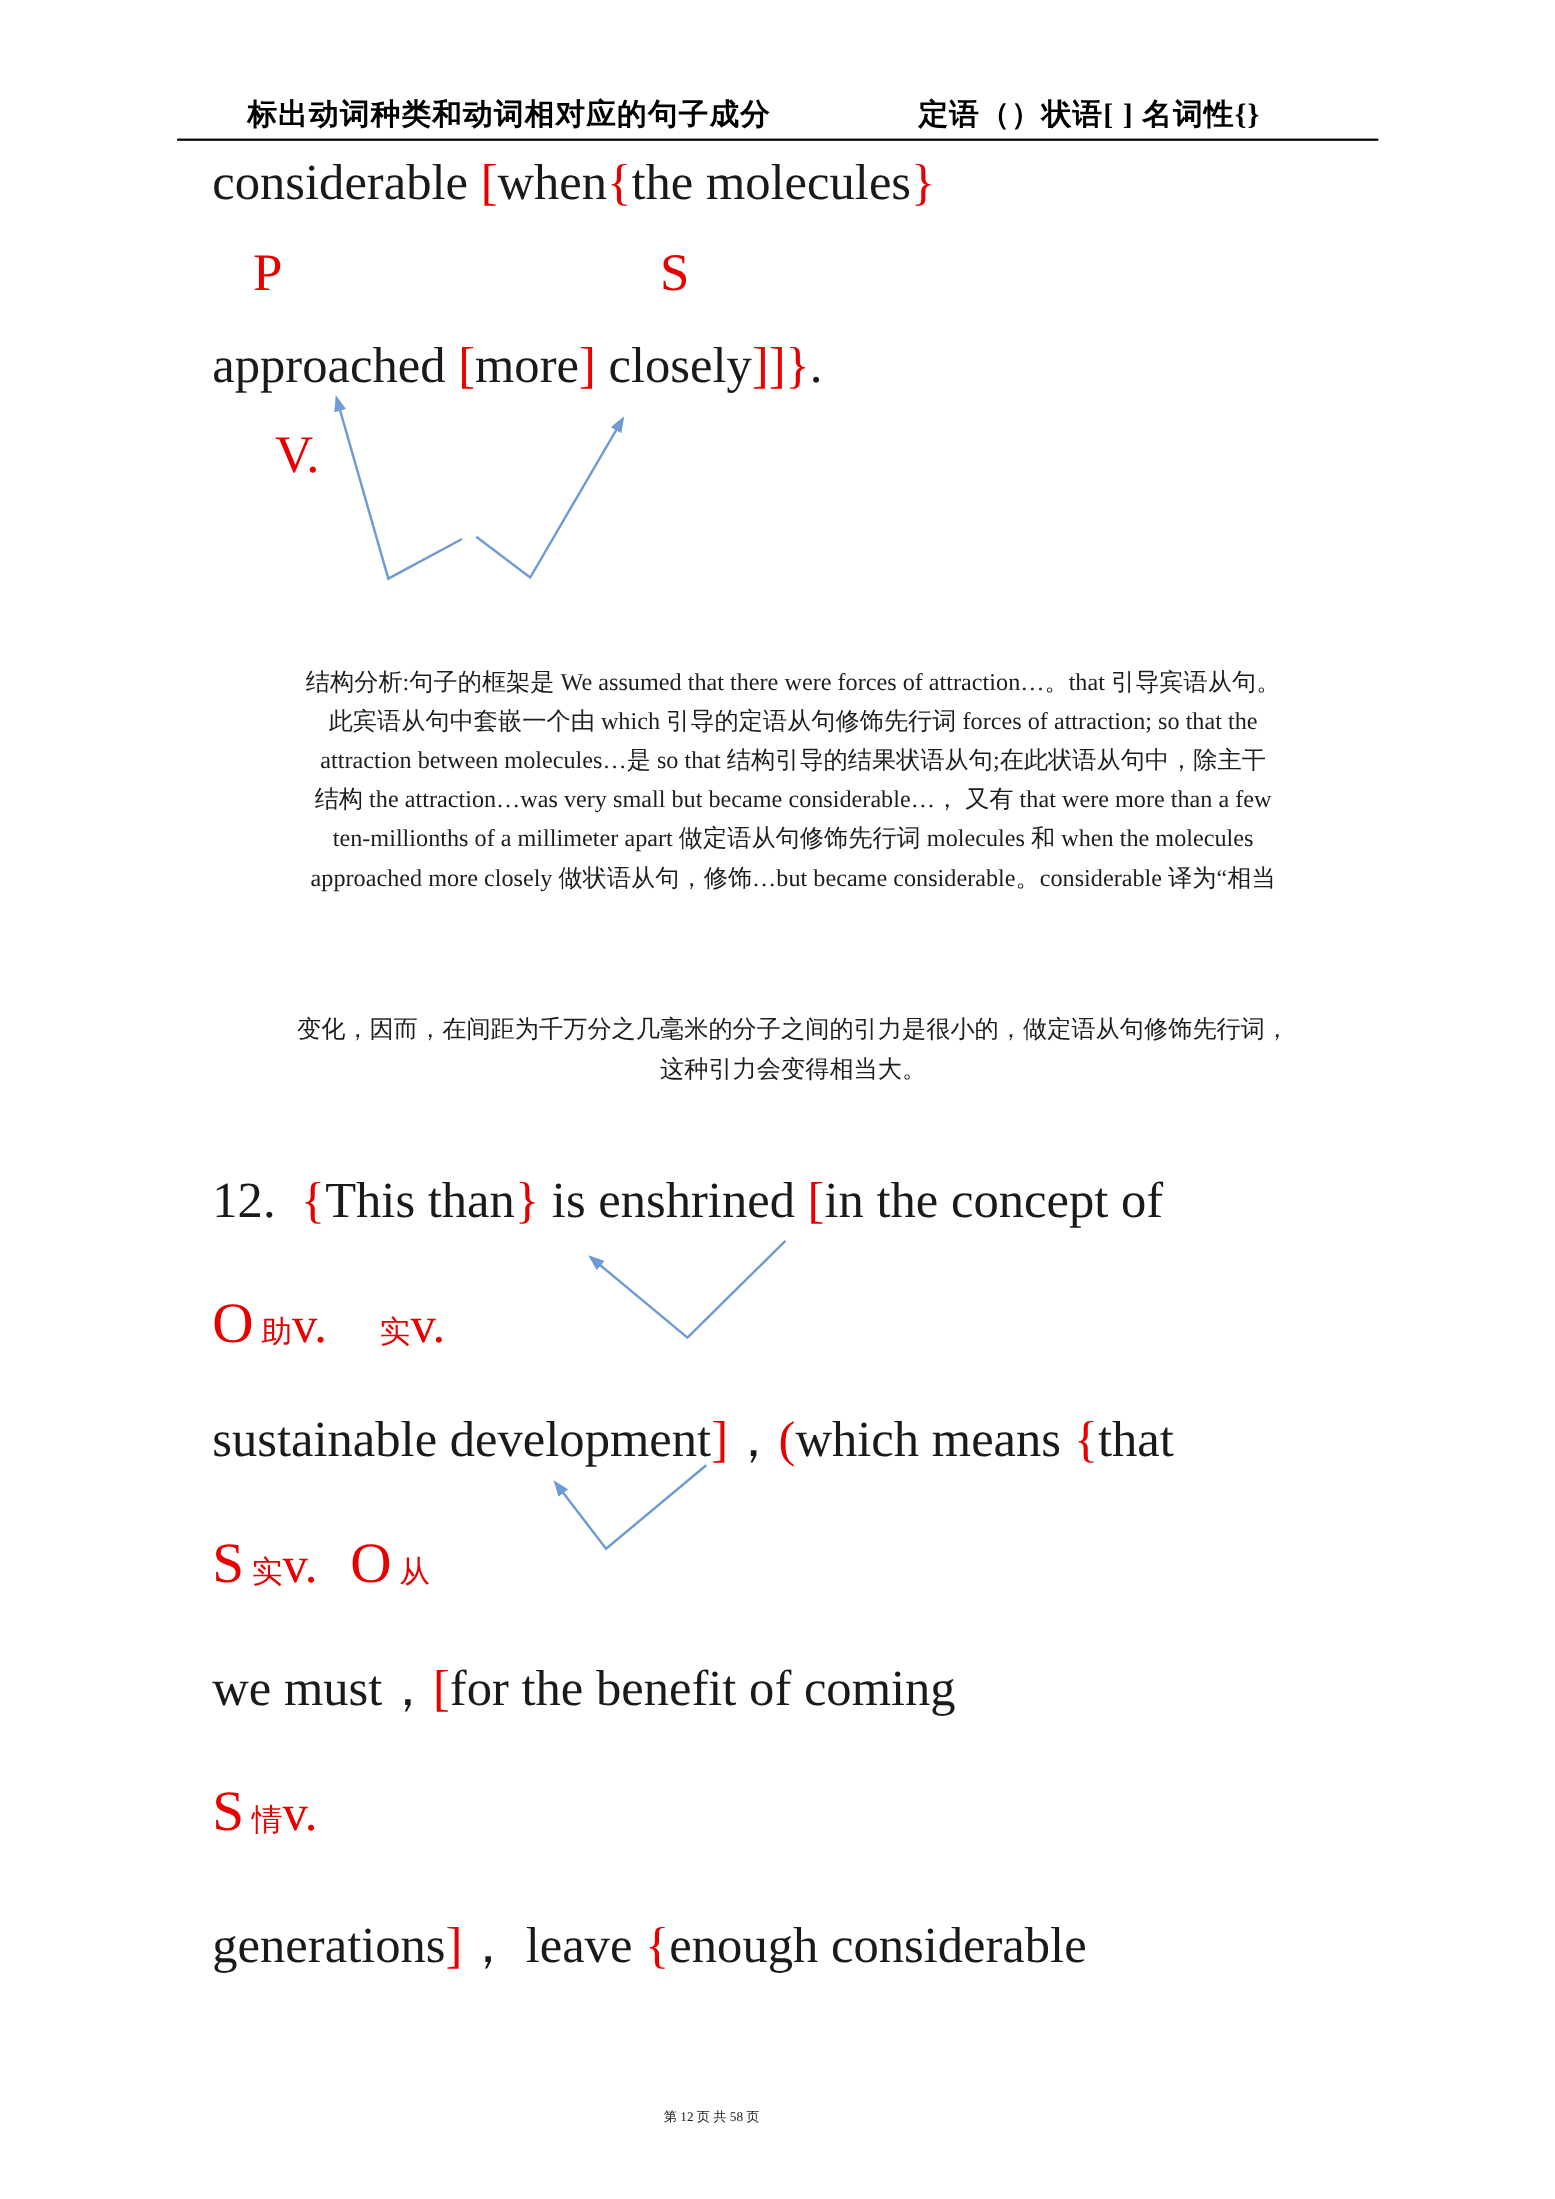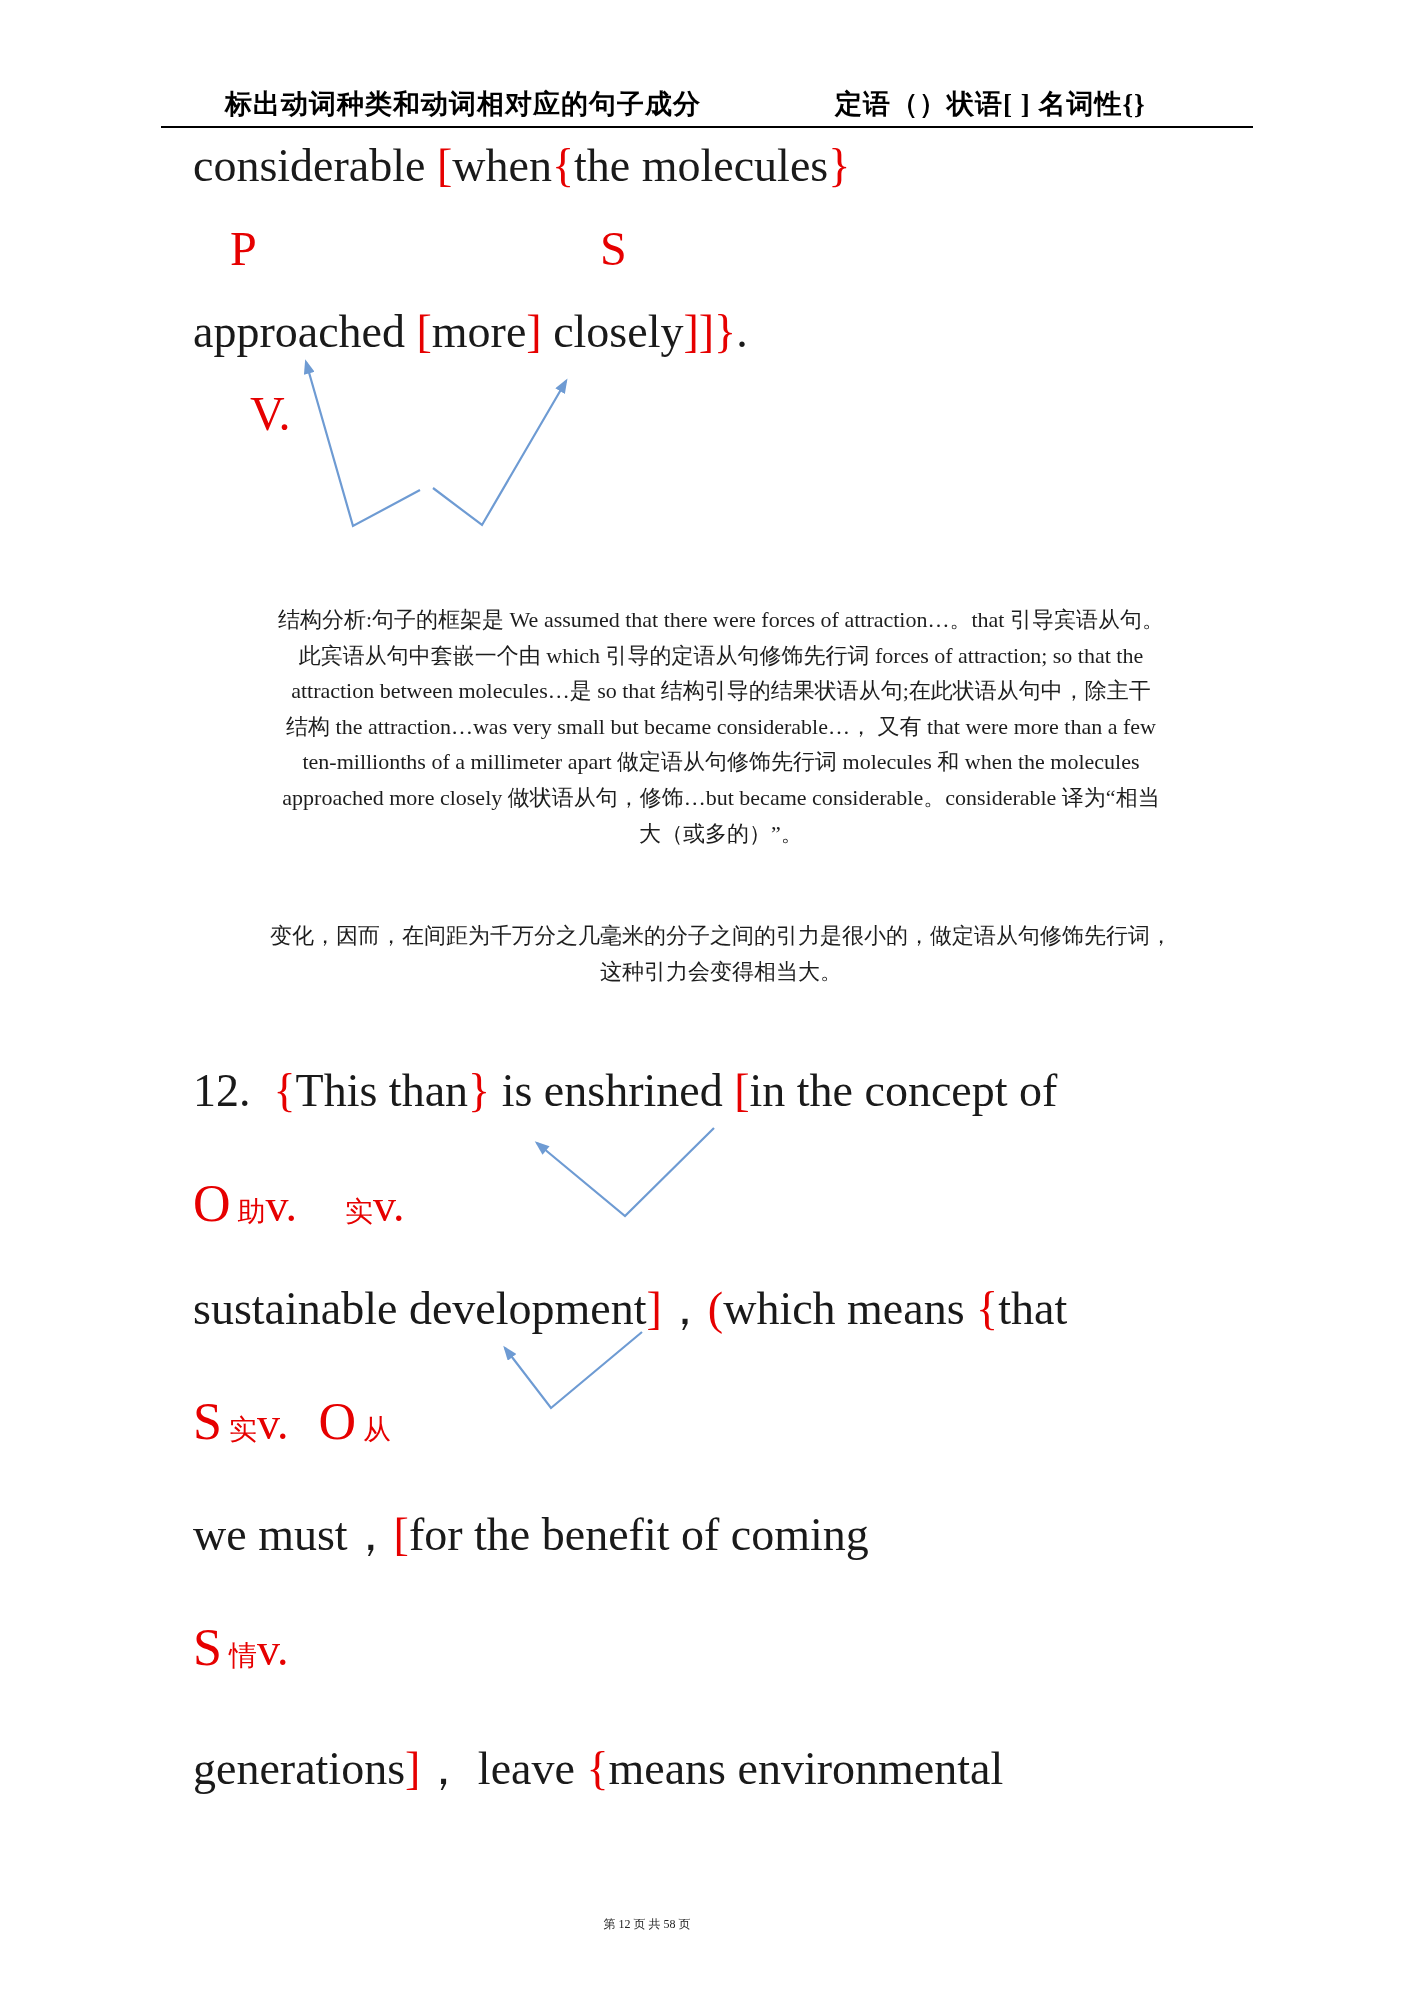--- a/index.html
+++ b/index.html
@@ -126,30 +126,29 @@
     <polyline class="arrow-line" points="505,1348 551,1408 642,1332" marker-start="url(#ahs)"></polyline>
   </svg>
 
   <div class="para" style="top:602px">
       <div class="pline">结构分析:句子的框架是 We assumed that there were forces of attraction…。that 引导宾语从句。</div>
       <div class="pline">此宾语从句中套嵌一个由 which 引导的定语从句修饰先行词 forces of attraction; so that the</div>
       <div class="pline">attraction between molecules…是 so that 结构引导的结果状语从句;在此状语从句中，除主干</div>
       <div class="pline">结构 the attraction…was very small but became considerable…， 又有 that were more than a few</div>
       <div class="pline">ten-millionths of a millimeter apart 做定语从句修饰先行词 molecules 和 when the molecules</div>
       <div class="pline">approached more closely 做状语从句，修饰…but became considerable。considerable 译为“相当</div>
-      <div class="pline">大（或多的）”。</div>
     </div>
   <div class="para" style="top:918px">
       <div class="pline">变化，因而，在间距为千万分之几毫米的分子之间的引力是很小的，做定语从句修饰先行词，</div>
       <div class="pline">这种引力会变得相当大。</div>
     </div>
 
   <div class="bigline" style="top:1065px"><span class="seg seg-blk">12.  </span><span class="seg seg-red">{</span><span class="seg seg-blk">This than</span><span class="seg seg-red">}</span><span class="seg seg-blk"> is enshrined </span><span class="seg seg-red">[</span><span class="seg seg-blk">in the concept of</span></div>
   <div class="annrow" style="top:1178px"><span class="seg seg-rbig">O</span><span class="seg seg-rcn"> 助</span><span class="seg seg-rmid">v.</span><span class="seg seg-gap"></span><span class="seg seg-rcn">实</span><span class="seg seg-rmid">v.</span></div>
   <div class="bigline" style="top:1283px"><span class="seg seg-blk">sustainable development</span><span class="seg seg-red">]</span><span class="seg seg-blk">，</span><span class="seg seg-red">(</span><span class="seg seg-blk">which means </span><span class="seg seg-red">{</span><span class="seg seg-blk">that</span></div>
   <div class="annrow" style="top:1396px"><span class="seg seg-rbig">S</span><span class="seg seg-rcn"> 实</span><span class="seg seg-rmid">v.</span><span class="seg seg-gapsm"></span><span class="seg seg-rbig">O</span><span class="seg seg-rcn"> 从</span></div>
   <div class="bigline" style="top:1509px"><span class="seg seg-blk">we must</span><span class="seg seg-blk">，</span><span class="seg seg-red">[</span><span class="seg seg-blk">for the benefit of coming</span></div>
   <div class="annrow" style="top:1622px"><span class="seg seg-rbig">S</span><span class="seg seg-rcn"> 情</span><span class="seg seg-rmid">v.</span></div>
-  <div class="bigline" style="top:1743px"><span class="seg seg-blk">generations</span><span class="seg seg-red">]</span><span class="seg seg-blk">，</span><span class="seg seg-blk"> leave </span><span class="seg seg-red">{</span><span class="seg seg-blk">means environmental</span></div>
+  <div class="bigline" style="top:1743px"><span class="seg seg-blk">generations</span><span class="seg seg-red">]</span><span class="seg seg-blk">，</span><span class="seg seg-blk"> leave </span><span class="seg seg-red">{</span><span class="seg seg-blk">enough considerable</span></div>
 
   <div class="footer">第 12 页 共 58 页</div>
 
 </div>
 
 </body></html>

